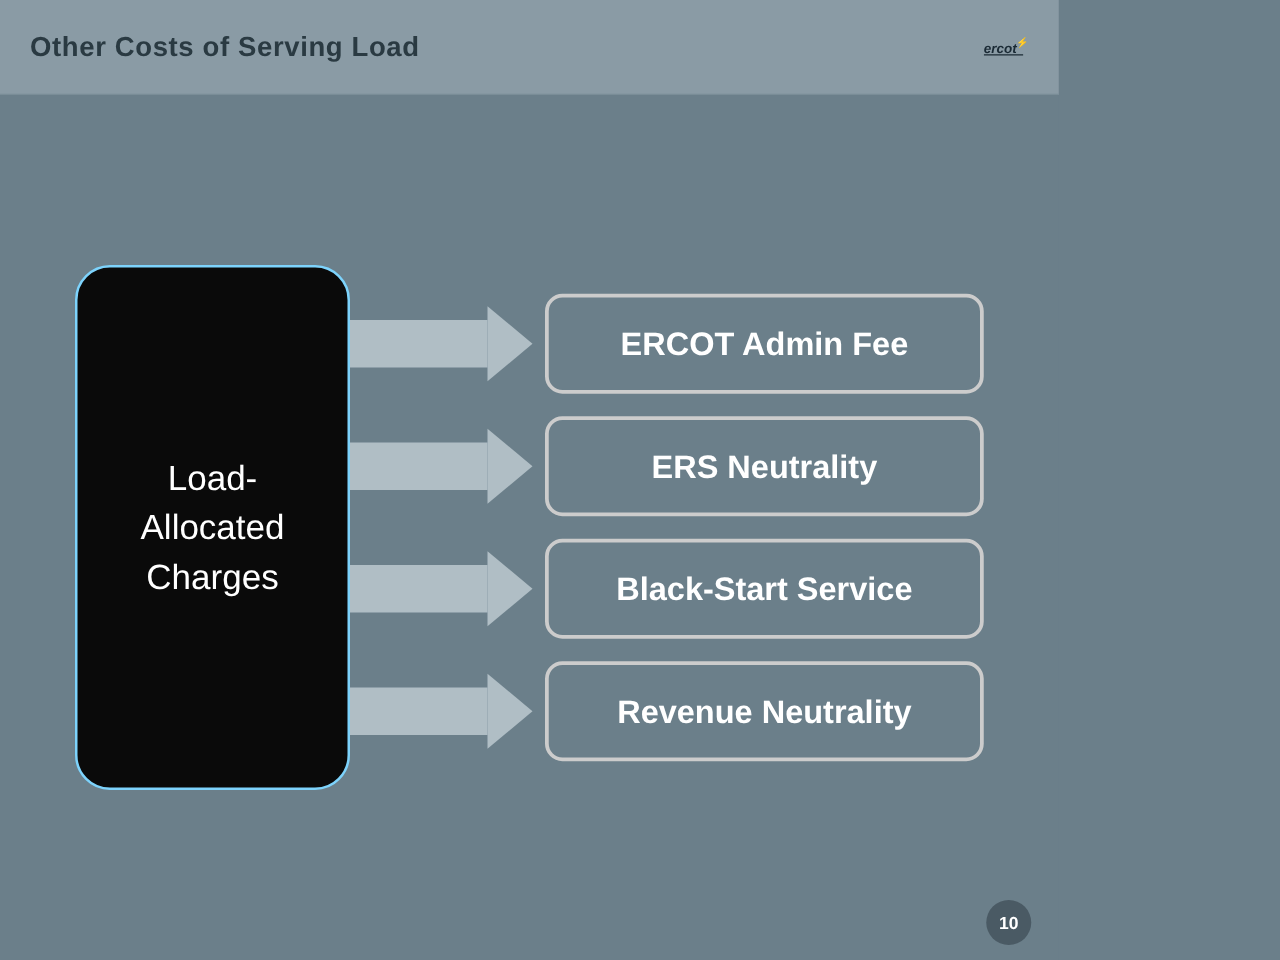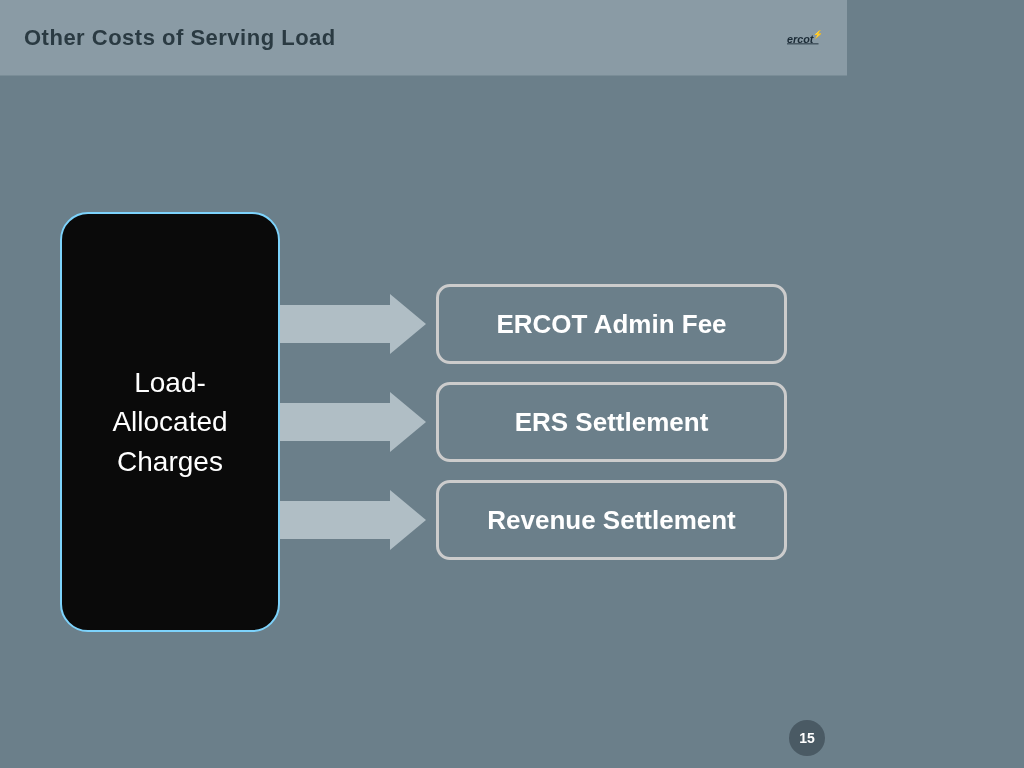--- a/index.html
+++ b/index.html
@@ -197,36 +197,45 @@
             <span class="right-box-text">ERCOT Admin Fee</span>
           </div>
         </div>
 
         <div class="row">
           <div class="arrow">
             <div class="arrow-body"></div>
             <div class="arrow-head"></div>
           </div>
           <div class="right-box">
-            <span class="right-box-text">ERS Settlement</span>
-          </div>
-        </div>
-
-
-        <div class="row">
-          <div class="arrow">
-            <div class="arrow-body"></div>
-            <div class="arrow-head"></div>
-          </div>
-          <div class="right-box">
-            <span class="right-box-text">Revenue Settlement</span>
+            <span class="right-box-text">ERS Neutrality</span>
+          </div>
+        </div>
+
+        <div class="row">
+          <div class="arrow">
+            <div class="arrow-body"></div>
+            <div class="arrow-head"></div>
+          </div>
+          <div class="right-box">
+            <span class="right-box-text">Black-Start Service</span>
+          </div>
+        </div>
+
+        <div class="row">
+          <div class="arrow">
+            <div class="arrow-body"></div>
+            <div class="arrow-head"></div>
+          </div>
+          <div class="right-box">
+            <span class="right-box-text">Revenue Neutrality</span>
           </div>
         </div>
 
       </div>
     </div>
   </div>
 
   <div class="page-number">
-    <span>15</span>
+    <span>10</span>
   </div>
 
 </div>
 
 </body></html>

